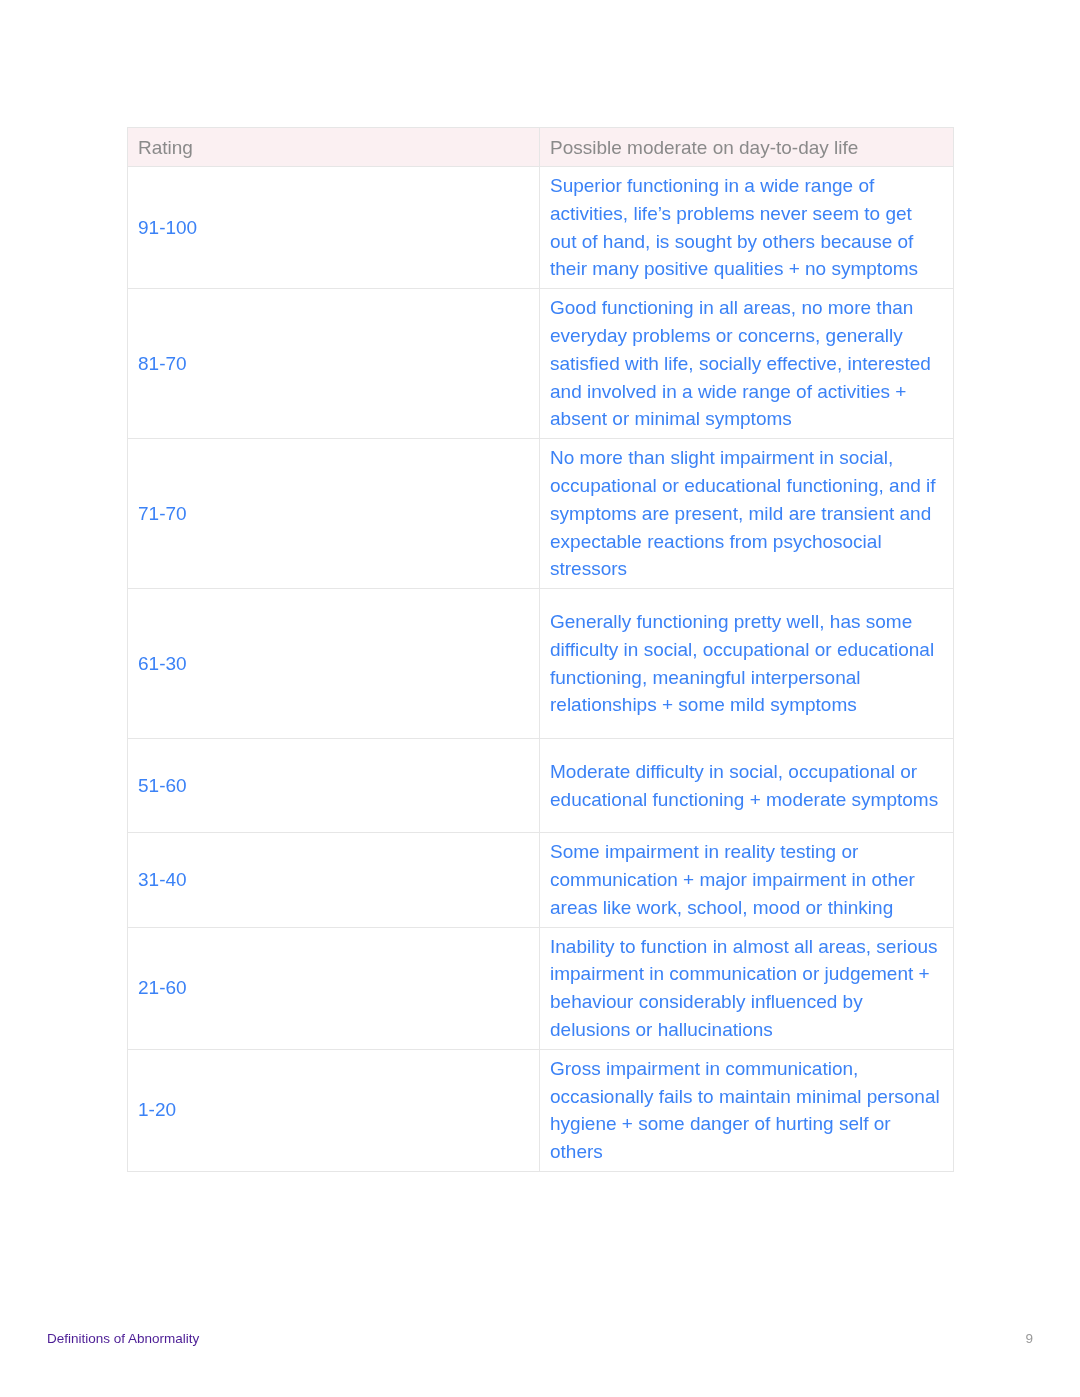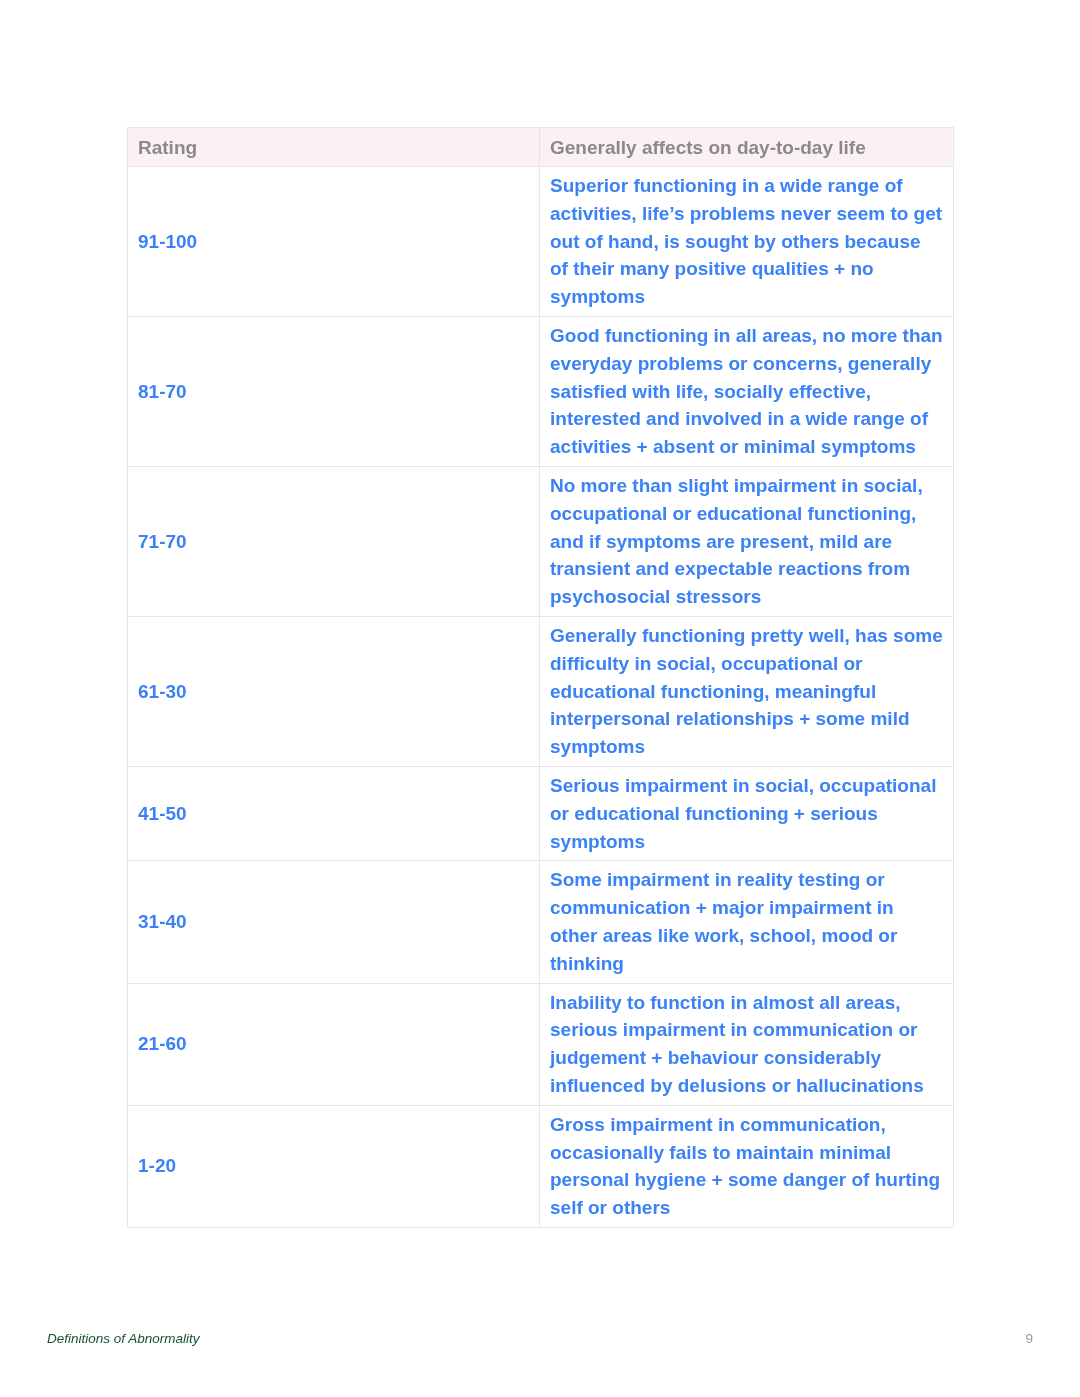--- a/index.html
+++ b/index.html
@@ -28,21 +28,21 @@
     }
     col.c1 { width: 412px; }
     col.c2 { width: 414px; }
     th, td {
       border: 1.5px solid #e6e6e6;
       padding: 0 10px;
       text-align: left;
       vertical-align: middle;
       font-size: 19px;
       line-height: 27.8px;
-      font-weight: bold;
+      font-weight: normal;
     }
     th {
       background: #fbf0f2;
       color: #8a8a8a;
       height: 37px;
       padding-top: 1px;
     }
     td {
       color: #3b82f6;
       padding-top: 5px;
@@ -52,22 +52,21 @@
       vertical-align: middle;
     }
     td.desc {
       letter-spacing: 0px;
     }
     .footer-left {
       position: absolute;
       left: 47px;
       top: 1331px;
       font-size: 13.5px;
-      color: #14532d;
-      font-style: italic;
+      color: #4c1d95;
     }
     .footer-right {
       position: absolute;
       right: 47px;
       top: 1331px;
       font-size: 13.5px;
       color: #9a9a9a;
     }
   </style>
 </head>
@@ -75,43 +74,43 @@
 
 <div class="table-wrap">
   <table>
     <colgroup>
         <col class="c1">
         <col class="c2">
       </colgroup>
     <thead>
       <tr>
         <th>Rating</th>
-        <th>Generally affects on day-to-day life</th>
+        <th>Possible moderate on day-to-day life</th>
       </tr>
     </thead>
     <tbody>
       <tr style="height:122px">
         <td class="rating">91-100</td>
         <td class="desc">Superior functioning in a wide range of activities, life’s problems never seem to get out of hand, is sought by others because of their many positive qualities + no symptoms</td>
       </tr>
       <tr style="height:149px">
         <td class="rating">81-70</td>
         <td class="desc">Good functioning in all areas, no more than everyday problems or concerns, generally satisfied with life, socially effective, interested and involved in a wide range of activities + absent or minimal symptoms</td>
       </tr>
       <tr style="height:149px">
         <td class="rating">71-70</td>
         <td class="desc">No more than slight impairment in social, occupational or educational functioning, and if symptoms are present, mild are transient and expectable reactions from psychosocial stressors</td>
       </tr>
       <tr style="height:150px">
         <td class="rating">61-30</td>
         <td class="desc">Generally functioning pretty well, has some difficulty in social, occupational or educational functioning, meaningful interpersonal relationships + some mild symptoms</td>
       </tr>
       <tr style="height:94px">
-        <td class="rating">41-50</td>
-        <td class="desc">Serious impairment in social, occupational or educational functioning + serious symptoms</td>
+        <td class="rating">51-60</td>
+        <td class="desc">Moderate difficulty in social, occupational or educational functioning + moderate symptoms</td>
       </tr>
       <tr style="height:94px">
         <td class="rating">31-40</td>
         <td class="desc">Some impairment in reality testing or communication + major impairment in other areas like work, school, mood or thinking</td>
       </tr>
       <tr style="height:121px">
         <td class="rating">21-60</td>
         <td class="desc">Inability to function in almost all areas, serious impairment in communication or judgement + behaviour considerably influenced by delusions or hallucinations</td>
       </tr>
       <tr style="height:122px">

